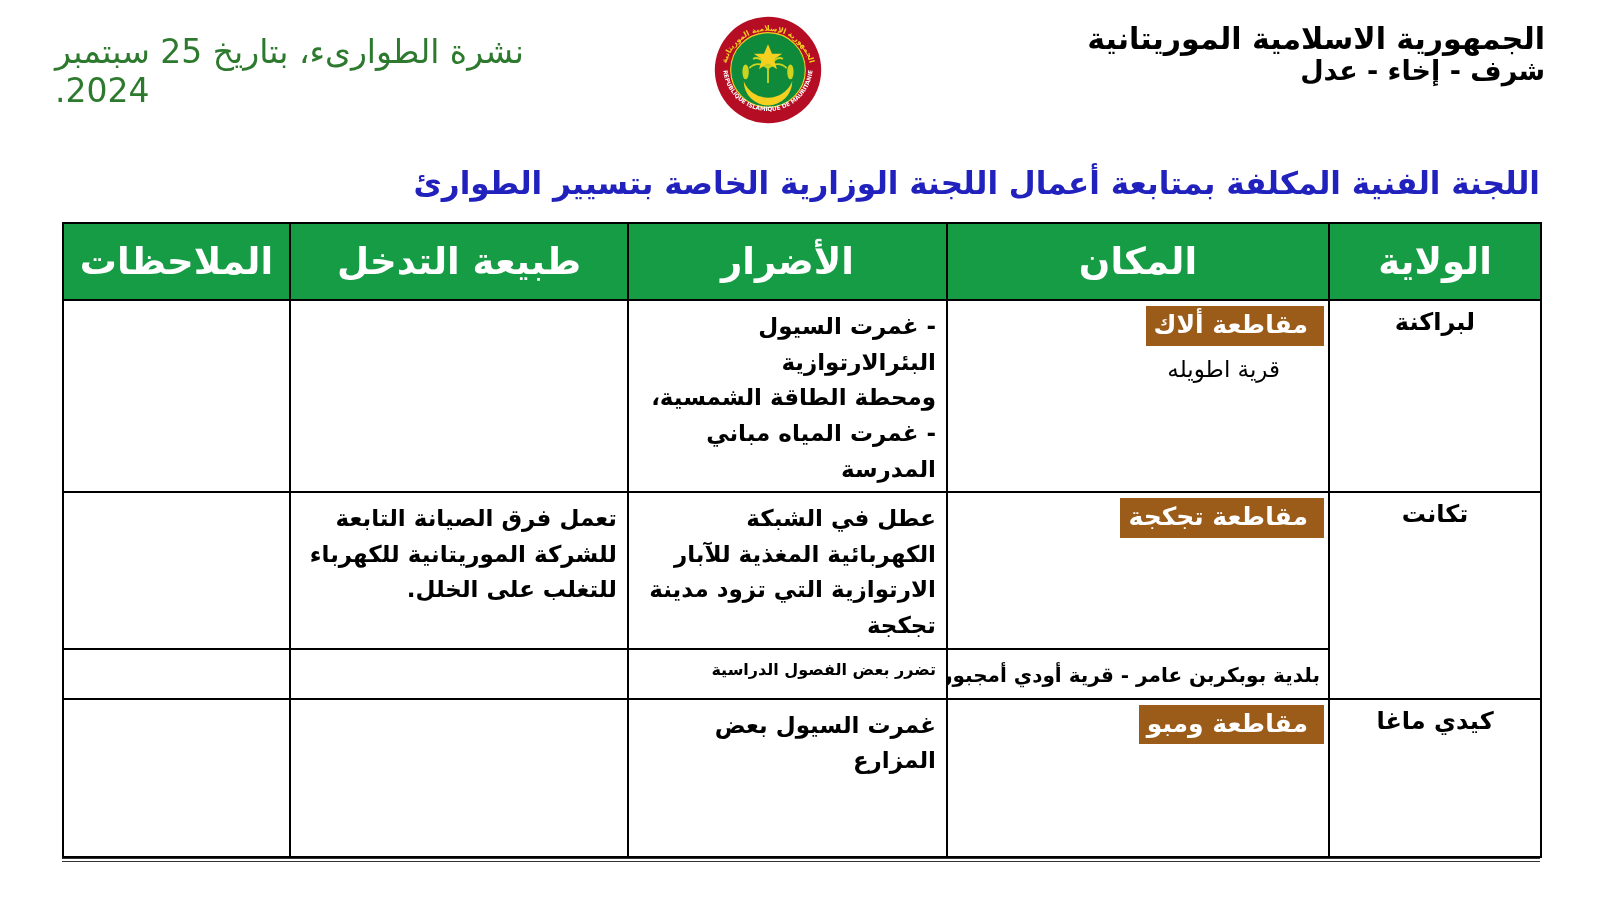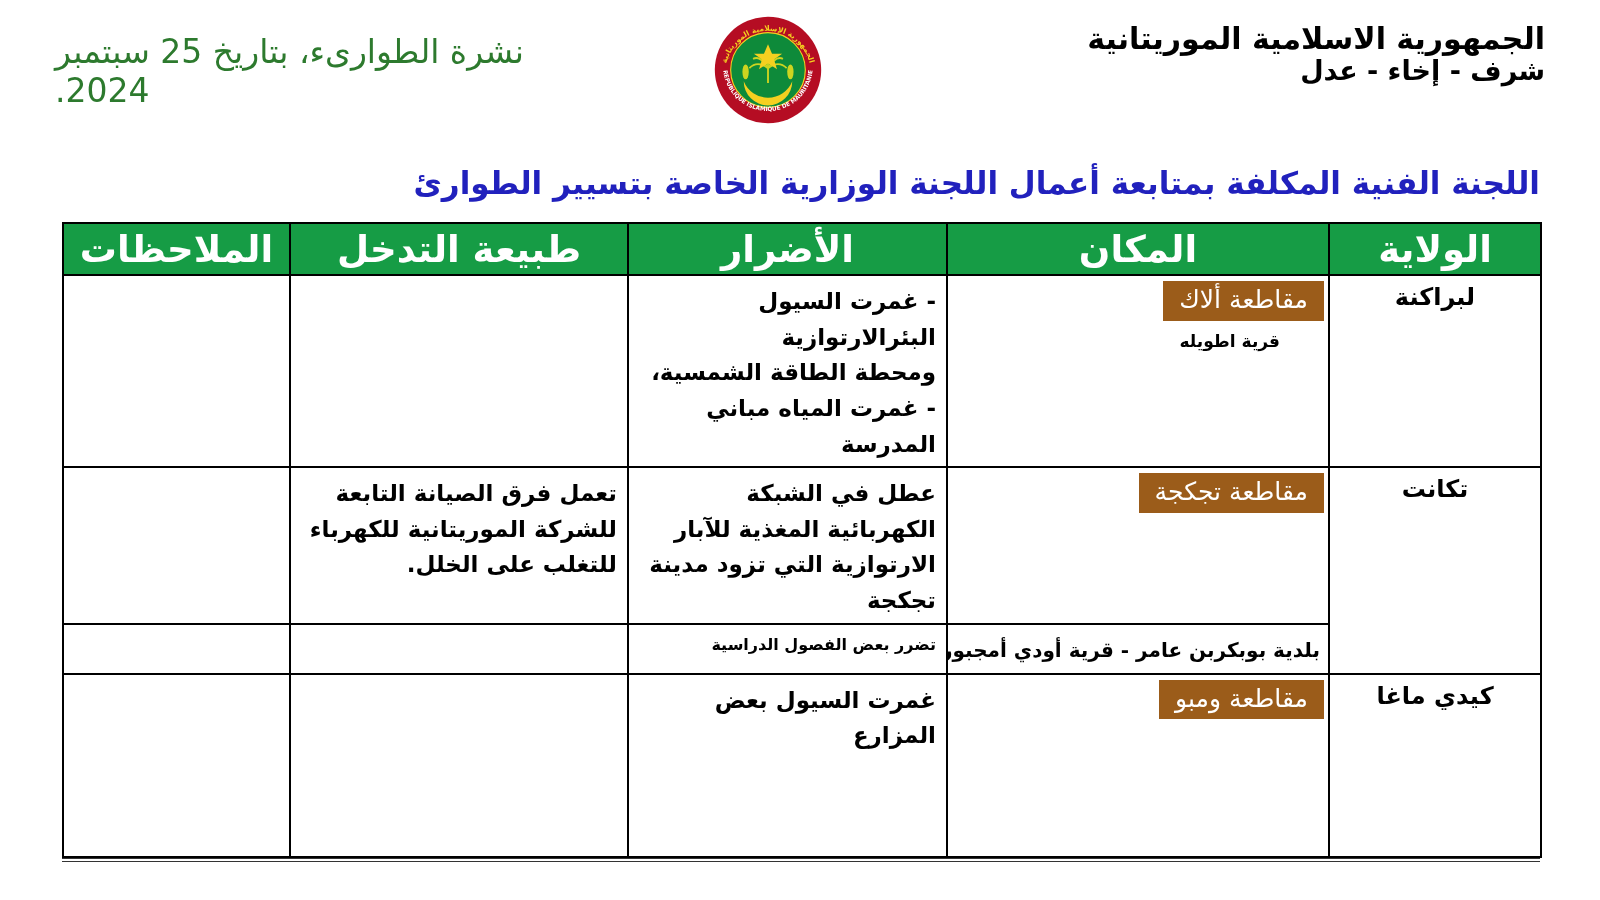--- a/index.html
+++ b/index.html
@@ -25,27 +25,27 @@
 
   
   .doc-title{top:165px;left:0;width:1540px;direction:rtl;
     color:var(--title-blue);font-weight:700;font-size:31px;}
 
   
   .table-wrap{top:222px;left:62px;width:1478px;height:640px;border-bottom:4px double #333;}
   table{width:100%;height:636px;border-collapse:collapse;table-layout:fixed;direction:rtl;}
   th,td{border:2px solid #000;vertical-align:top;overflow:hidden;}
   th{background:var(--header-bg);color:#fff;font-weight:700;font-size:37px;
-     text-align:center;vertical-align:middle;height:52px;line-height:1.0;}
+     text-align:center;vertical-align:middle;height:77px;line-height:1.0;}
   tr.r1{height:125px;} tr.r2{height:122px;} tr.r3{height:50px;}
   td.wilaya{font-size:24px;font-weight:700;text-align:center;padding-top:8px;line-height:1.1;}
   td.place{padding:5px 4px 4px 8px;text-align:right;}
-  .badge{display:inline-block;background:var(--highlight-bg);color:#fff;font-weight:400;
-     font-size:25px;padding:5px 16px 7px 16px;line-height:1.1;text-align:center;}
-  .place-sub{padding:10px 44px 0 0;font-weight:700;font-size:17px;}
+  .badge{display:inline-block;background:var(--highlight-bg);color:#fff;font-weight:700;
+     font-size:25px;padding:5px 16px 7px 8px;line-height:1.1;text-align:center;}
+  .place-sub{padding:10px 44px 0 0;font-weight:400;font-size:23px;}
   .place-plain{padding:8px 4px 0 2px;font-weight:700;font-size:20px;white-space:nowrap;}
   td.dmg,td.intv{padding:8px 10px 4px 8px;font-weight:700;font-size:23px;
      text-align:right;line-height:1.55;}
   td.dmg.small{font-size:16px;}
   .preline{white-space:pre-line;}
   td.empty{background:#fff;}
 </style>
 </head>
 <body>
 

